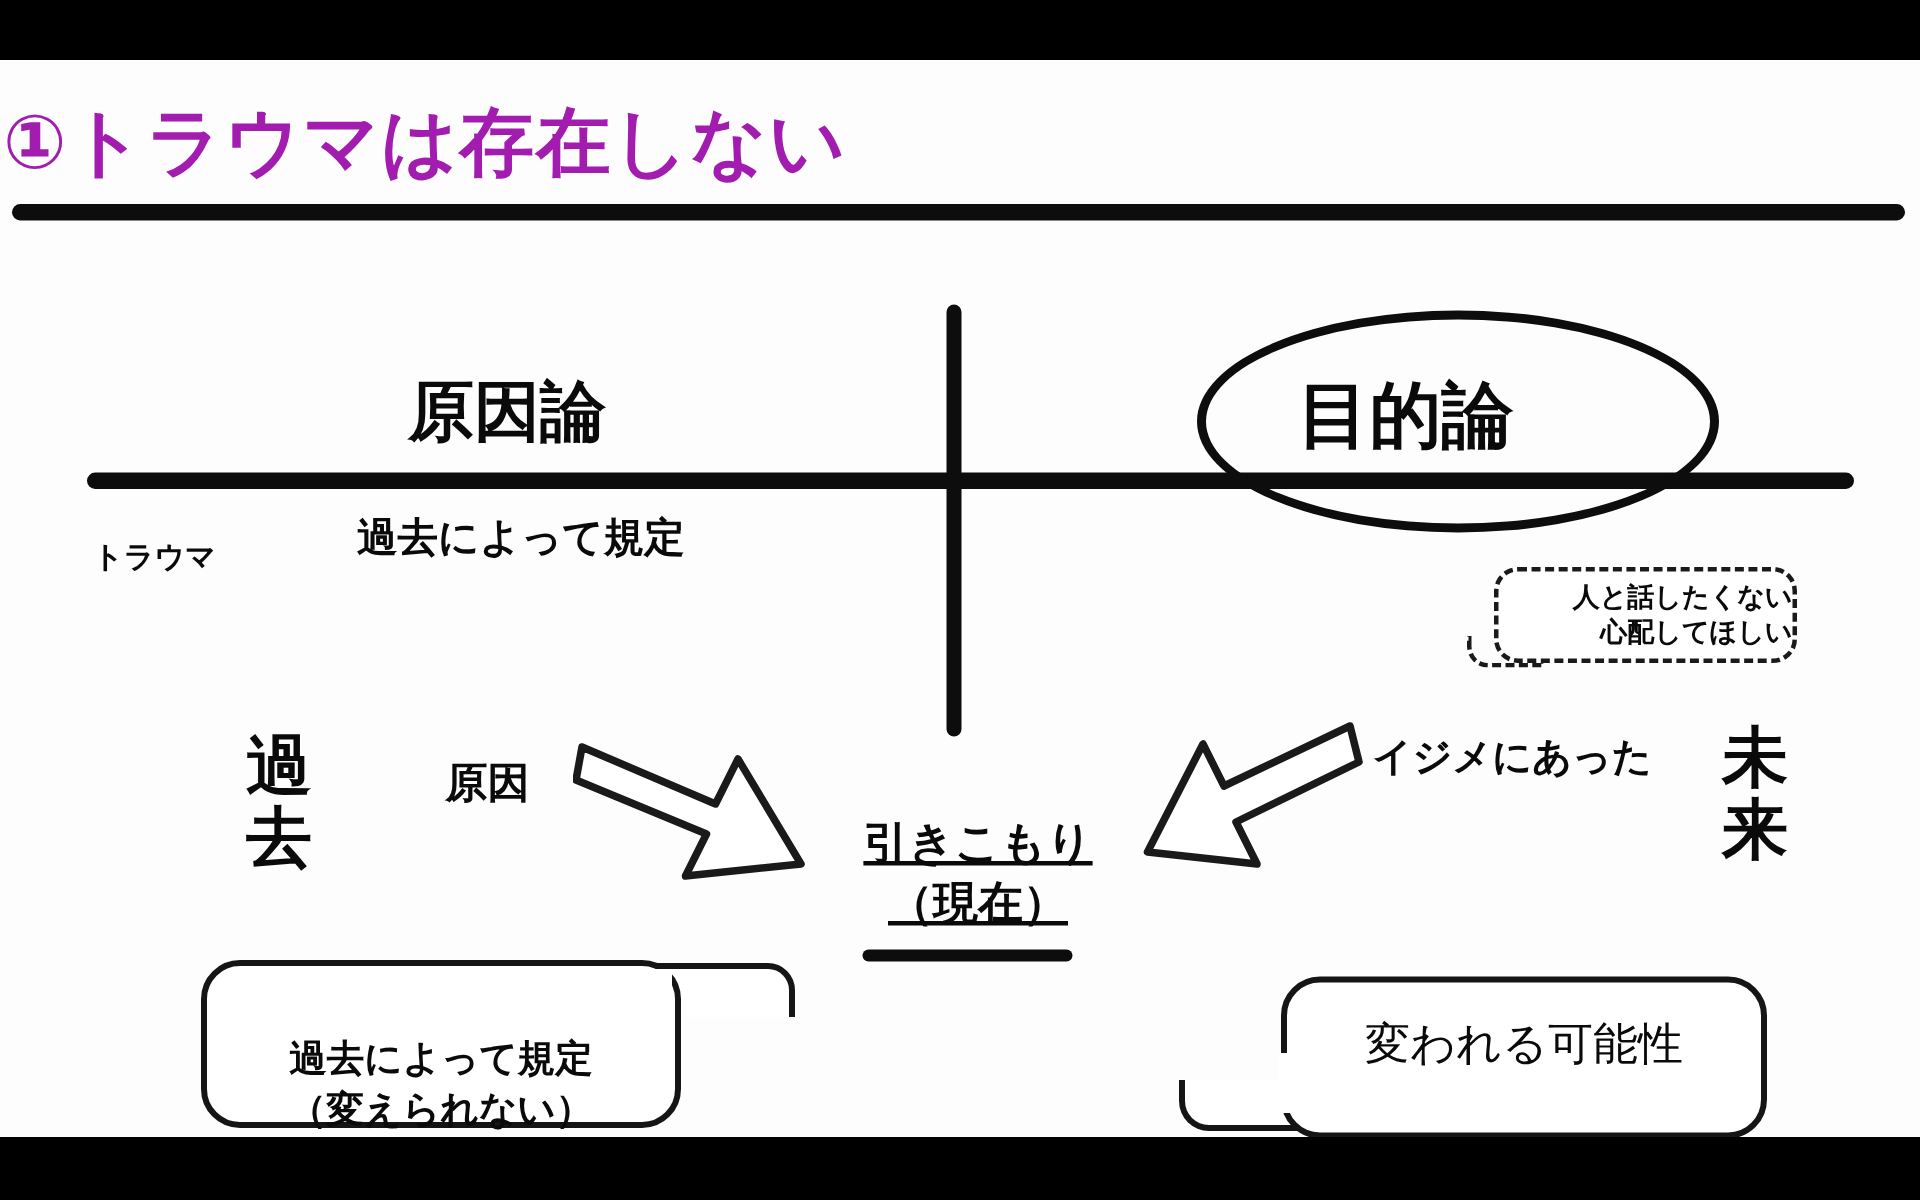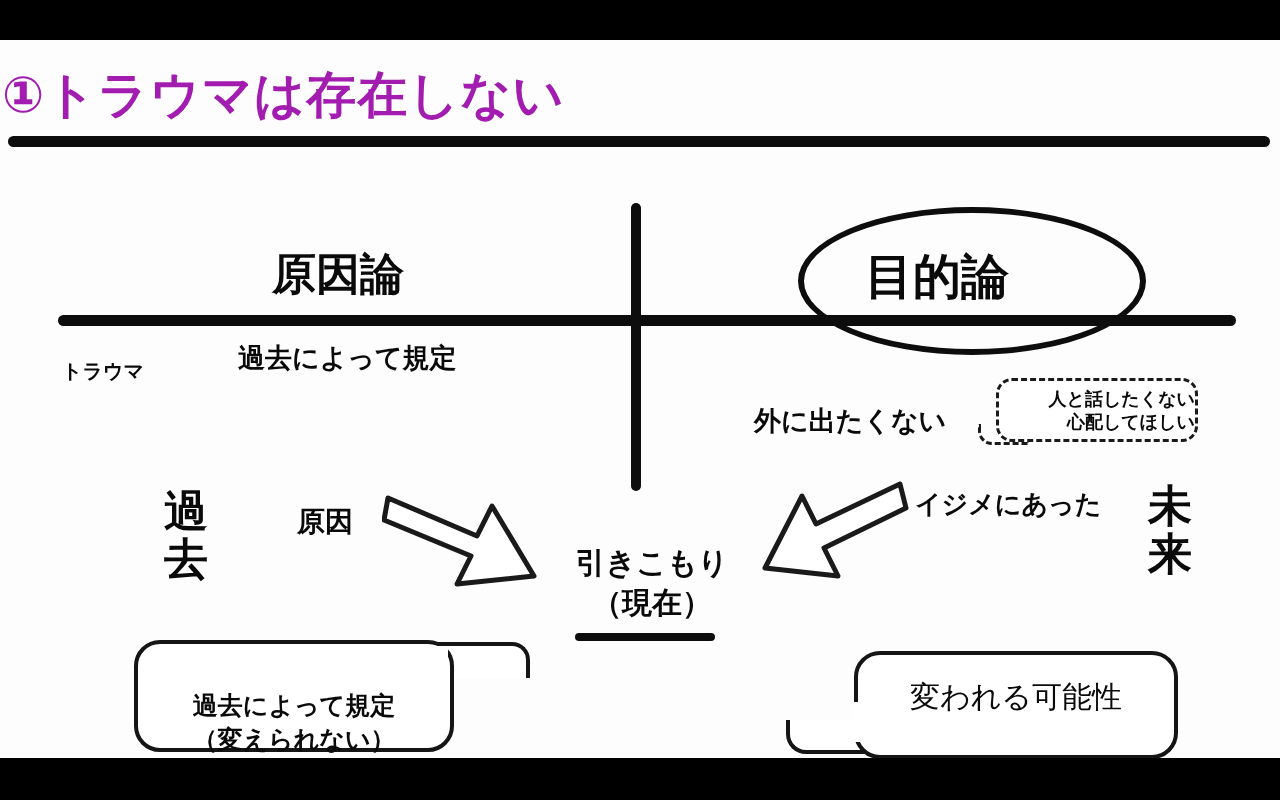--- a/index.html
+++ b/index.html
@@ -223,21 +223,20 @@
     <div class="abs" id="h-rule"></div>
     <div class="abs" id="v-rule"></div>
 
     <div class="abs txt" id="left-theory">原因論</div>
     <div class="abs" id="teleology-ellipse"></div>
     <div class="abs txt" id="right-theory">目的論</div>
 
     <div class="abs txt" id="trauma-label">トラウマ</div>
     <div class="abs txt" id="cause-item-1">過去によって規定</div>
 
-    <div class="abs txt" id="purpose-item-1">外に出たくない</div>
 
     <div class="abs" id="dashed-tail"></div>
     <div class="abs" id="dashed-callout">
       <div id="dashed-callout-text" style="white-space: pre-line;">人と話したくない
 心配してほしい</div>
     </div>
 
     <div class="abs txt" id="past-label" style="white-space: pre-line;">過
 去</div>
     <div class="abs txt" id="future-label" style="white-space: pre-line;">未
@@ -251,21 +250,21 @@
         <polygon points="6,14 95,52 110,22 152,92 75,100 89,72 2,36" fill="#ffffff" stroke="#1a1a1a" stroke-width="5" stroke-linejoin="round"></polygon>
       </svg>
     </div>
 
     <div class="abs" style="left:760px; top:430px;">
       <svg width="150" height="120" viewBox="0 0 150 120">
         <polygon points="140,14 56,54 42,26 5,98 78,106 64,78 146,38" fill="#ffffff" stroke="#1a1a1a" stroke-width="5" stroke-linejoin="round"></polygon>
       </svg>
     </div>
 
-    <div class="abs txt" id="center-now" style="white-space: pre-line;">引きこもり
+    <div class="abs txt" id="center-now" style="white-space: pre-line; text-decoration: underline;">引きこもり
 （現在）</div>
     <div class="abs" id="center-now-rule"></div>
 
 
     <div class="abs" id="left-bubble-tail"></div>
     <div class="abs bubble" id="left-bubble">
       <div id="left-bubble-text" style="white-space: pre-line;">過去によって規定
 （変えられない）</div>
     </div>
     <div class="abs" id="left-bubble-tail-mask"></div>

